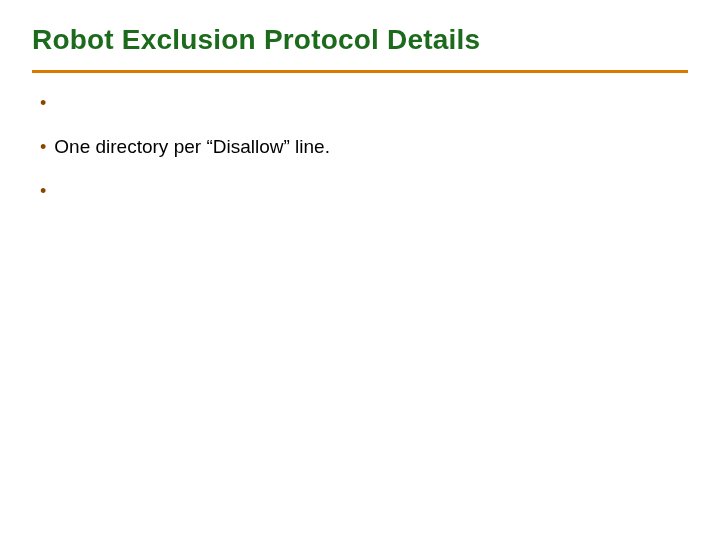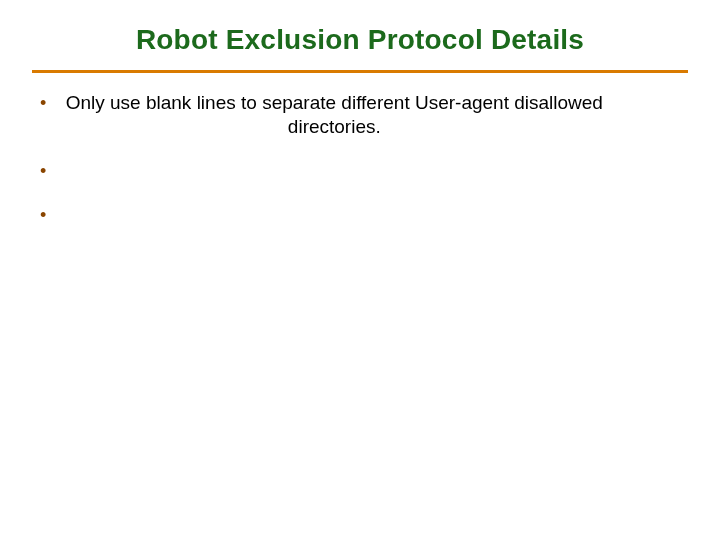--- a/index.html
+++ b/index.html
@@ -2,21 +2,20 @@
 <html><head>
 <meta charset="utf-8">
 <style>
   * { margin: 0; padding: 0; box-sizing: border-box; }
   html, body { width: 720px; height: 540px; background: #ffffff; font-family: Arial, Helvetica, sans-serif; }
   .slide {
     width: 720px;
     height: 540px;
     padding: 24px 32px 0 32px;
     position: relative;
-    text-align: center;
   }
   .title {
     font-size: 28px;
     font-weight: bold;
     color: #1c6a1c;
     letter-spacing: 0.2px;
     margin-bottom: 14px;
   }
   .rule {
     height: 3px;
@@ -48,22 +47,22 @@
 </style>
 </head>
 <body>
 
 <div class="slide">
   <div class="title">Robot Exclusion Protocol Details</div>
   <div class="rule"></div>
   <div class="bullets">
     <div class="bullet-item">
       <span class="bullet-dot">•</span>
-      <span class="bullet-text">Only use blank lines to separate different User-agent disallowed directories.</span>
     </div>
     <div class="bullet-item">
       <span class="bullet-dot">•</span>
+      <span class="bullet-text">One directory per “Disallow” line.</span>
     </div>
     <div class="bullet-item">
       <span class="bullet-dot">•</span>
     </div>
   </div>
 </div>
 
 </body></html>

